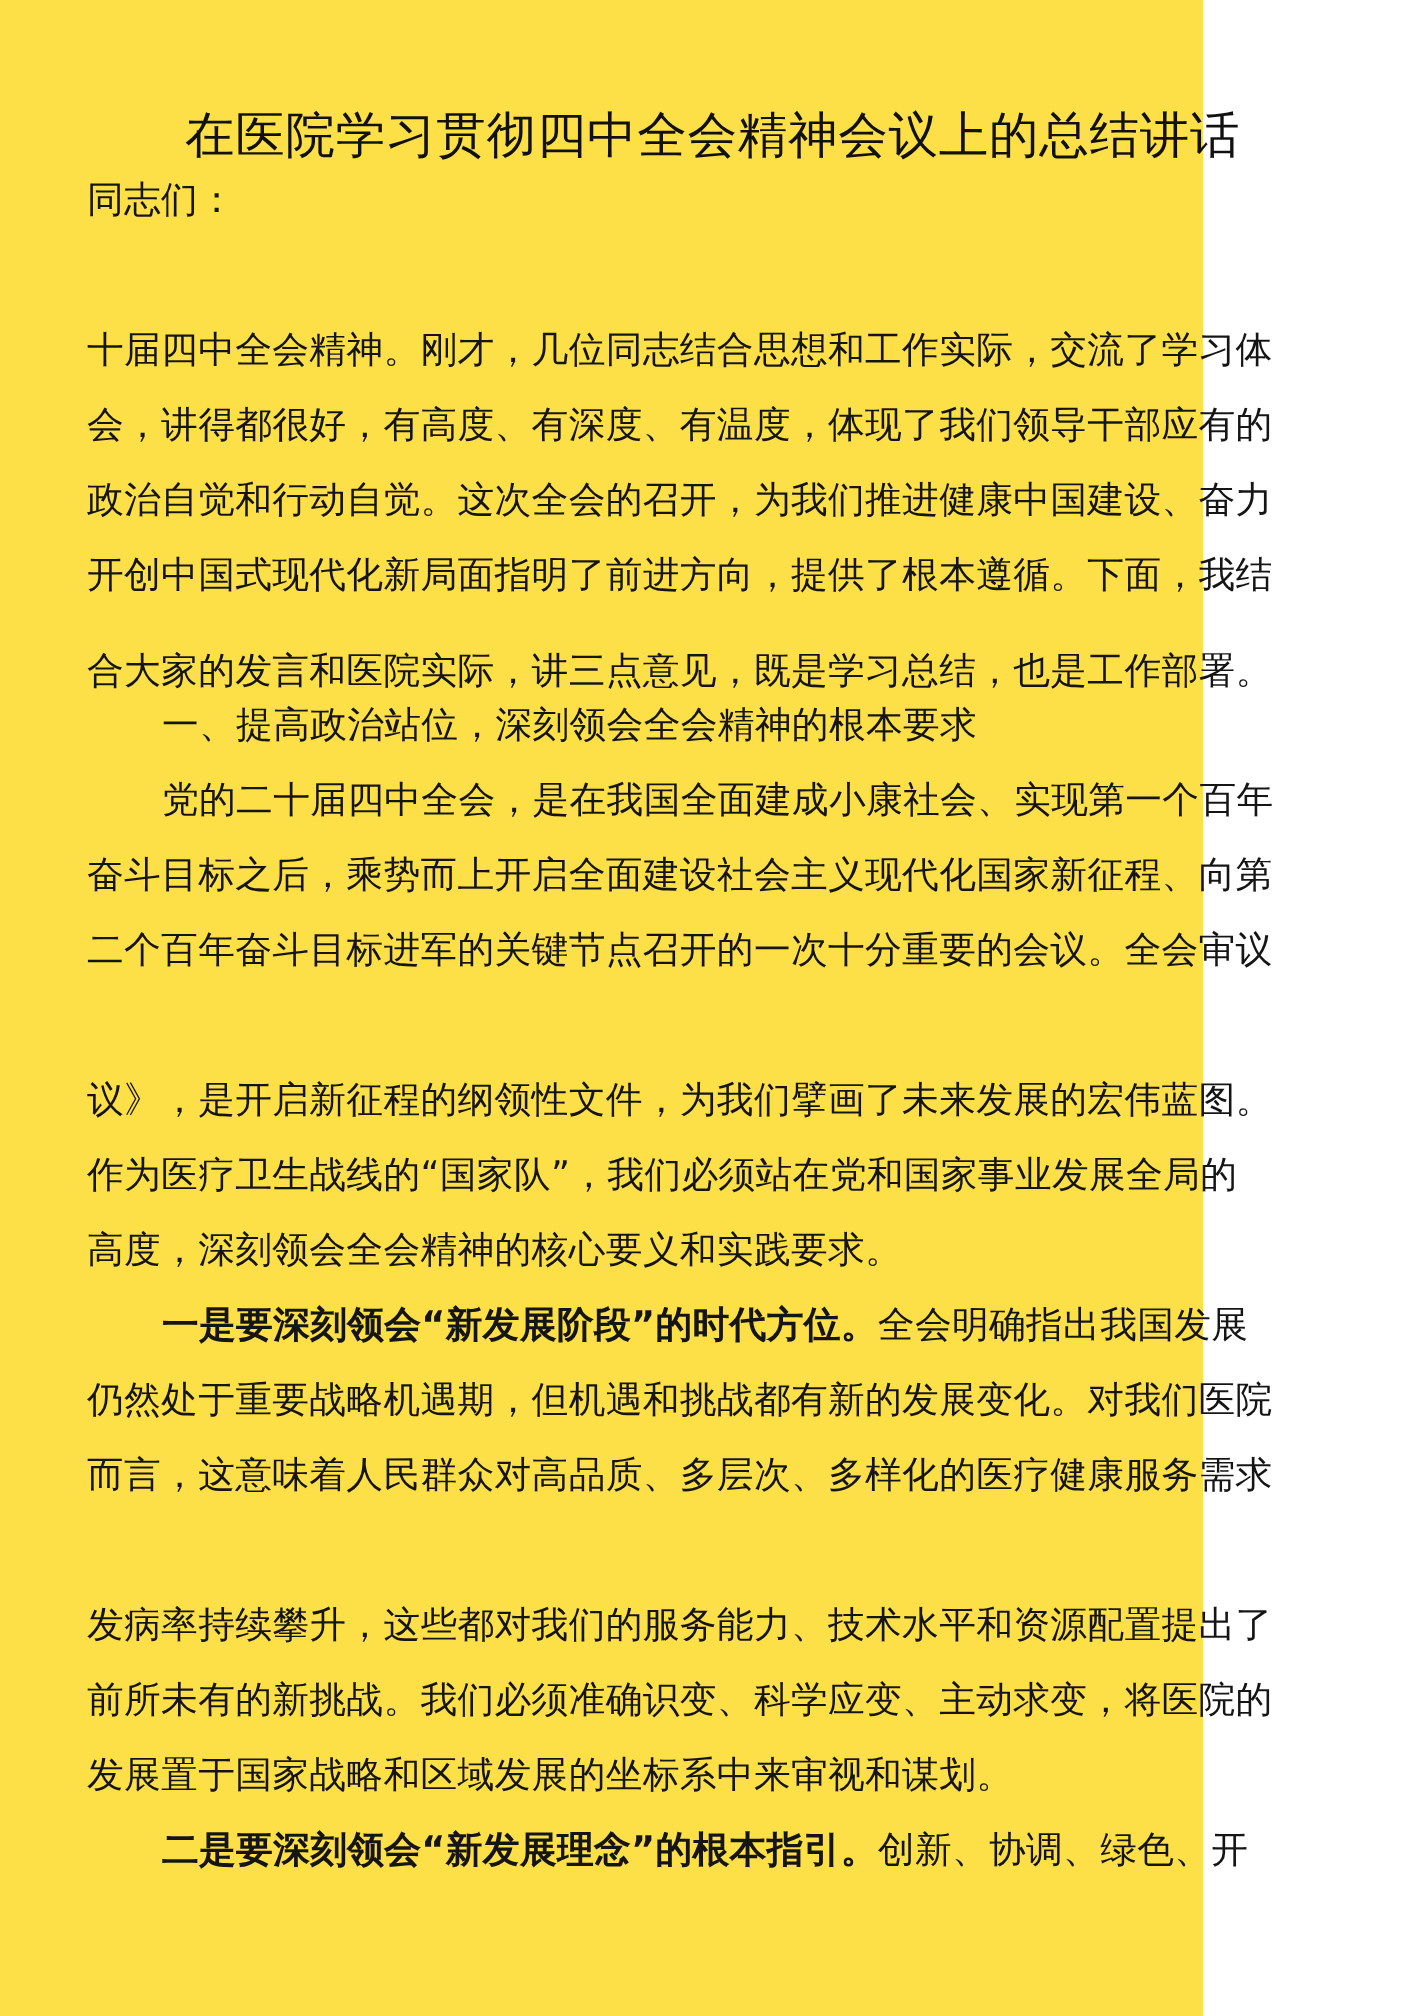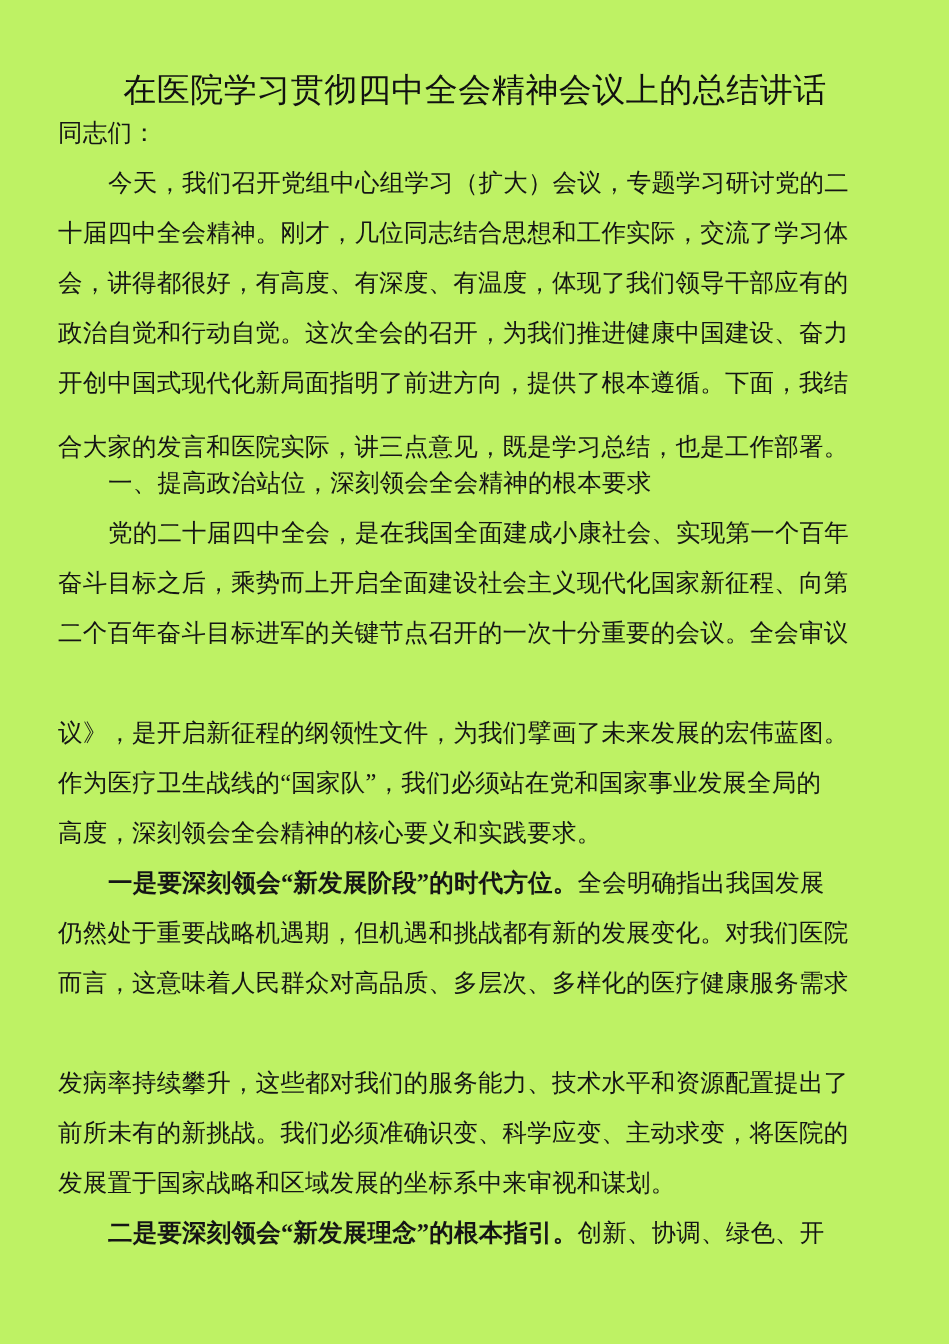--- a/index.html
+++ b/index.html
@@ -1,33 +1,32 @@
 <!DOCTYPE html>
 <html><head>
 <meta charset="utf-8">
 <style>
   html, body { margin: 0; padding: 0; background: #ffffff; }
   body { width: 950px; height: 1344px; overflow: hidden; position: relative;
          font-family: "DejaVu Sans", "Liberation Sans", sans-serif; color: #111; }
-  .page { position: absolute; left: 0; top: 0; width: 949px; height: 1344px; background: #bef264; font-family: Liberation Serif, serif; }
+  .page { position: absolute; left: 0; top: 0; width: 802px; height: 1344px; background: #fde047; }
   .title { position: absolute; left: 0; width: 950px; top: 68px; text-align: center;
            font-size: 33px; line-height: 44px; letter-spacing: 0.5px; color: #111; white-space: nowrap; }
   .line { position: absolute; left: 58px; width: 820px; font-size: 24.5px; line-height: 34px;
           white-space: nowrap; color: #151515; letter-spacing: 0.2px; }
   .indent { left: 108px; }
   .b { font-weight: bold; }
 </style>
 </head>
 <body>
 
 <div class="page">
   <div class="title">在医院学习贯彻四中全会精神会议上的总结讲话</div>
   <div class="line" style="top:116px;">同志们：</div>
 
-  <div class="line indent" style="top:166px;">今天，我们召开党组中心组学习（扩大）会议，专题学习研讨党的二</div>
   <div class="line" style="top:216px;">十届四中全会精神。刚才，几位同志结合思想和工作实际，交流了学习体</div>
   <div class="line" style="top:266px;">会，讲得都很好，有高度、有深度、有温度，体现了我们领导干部应有的</div>
   <div class="line" style="top:316px;">政治自觉和行动自觉。这次全会的召开，为我们推进健康中国建设、奋力</div>
   <div class="line" style="top:366px;">开创中国式现代化新局面指明了前进方向，提供了根本遵循。下面，我结</div>
   <div class="line" style="top:416px;margin-top:14px;">合大家的发言和医院实际，讲三点意见，既是学习总结，也是工作部署。</div>
 
   <div class="line indent" style="top:466px;">一、提高政治站位，深刻领会全会精神的根本要求</div>
 
   <div class="line indent" style="top:516px;">党的二十届四中全会，是在我国全面建成小康社会、实现第一个百年</div>
   <div class="line" style="top:566px;">奋斗目标之后，乘势而上开启全面建设社会主义现代化国家新征程、向第</div>

